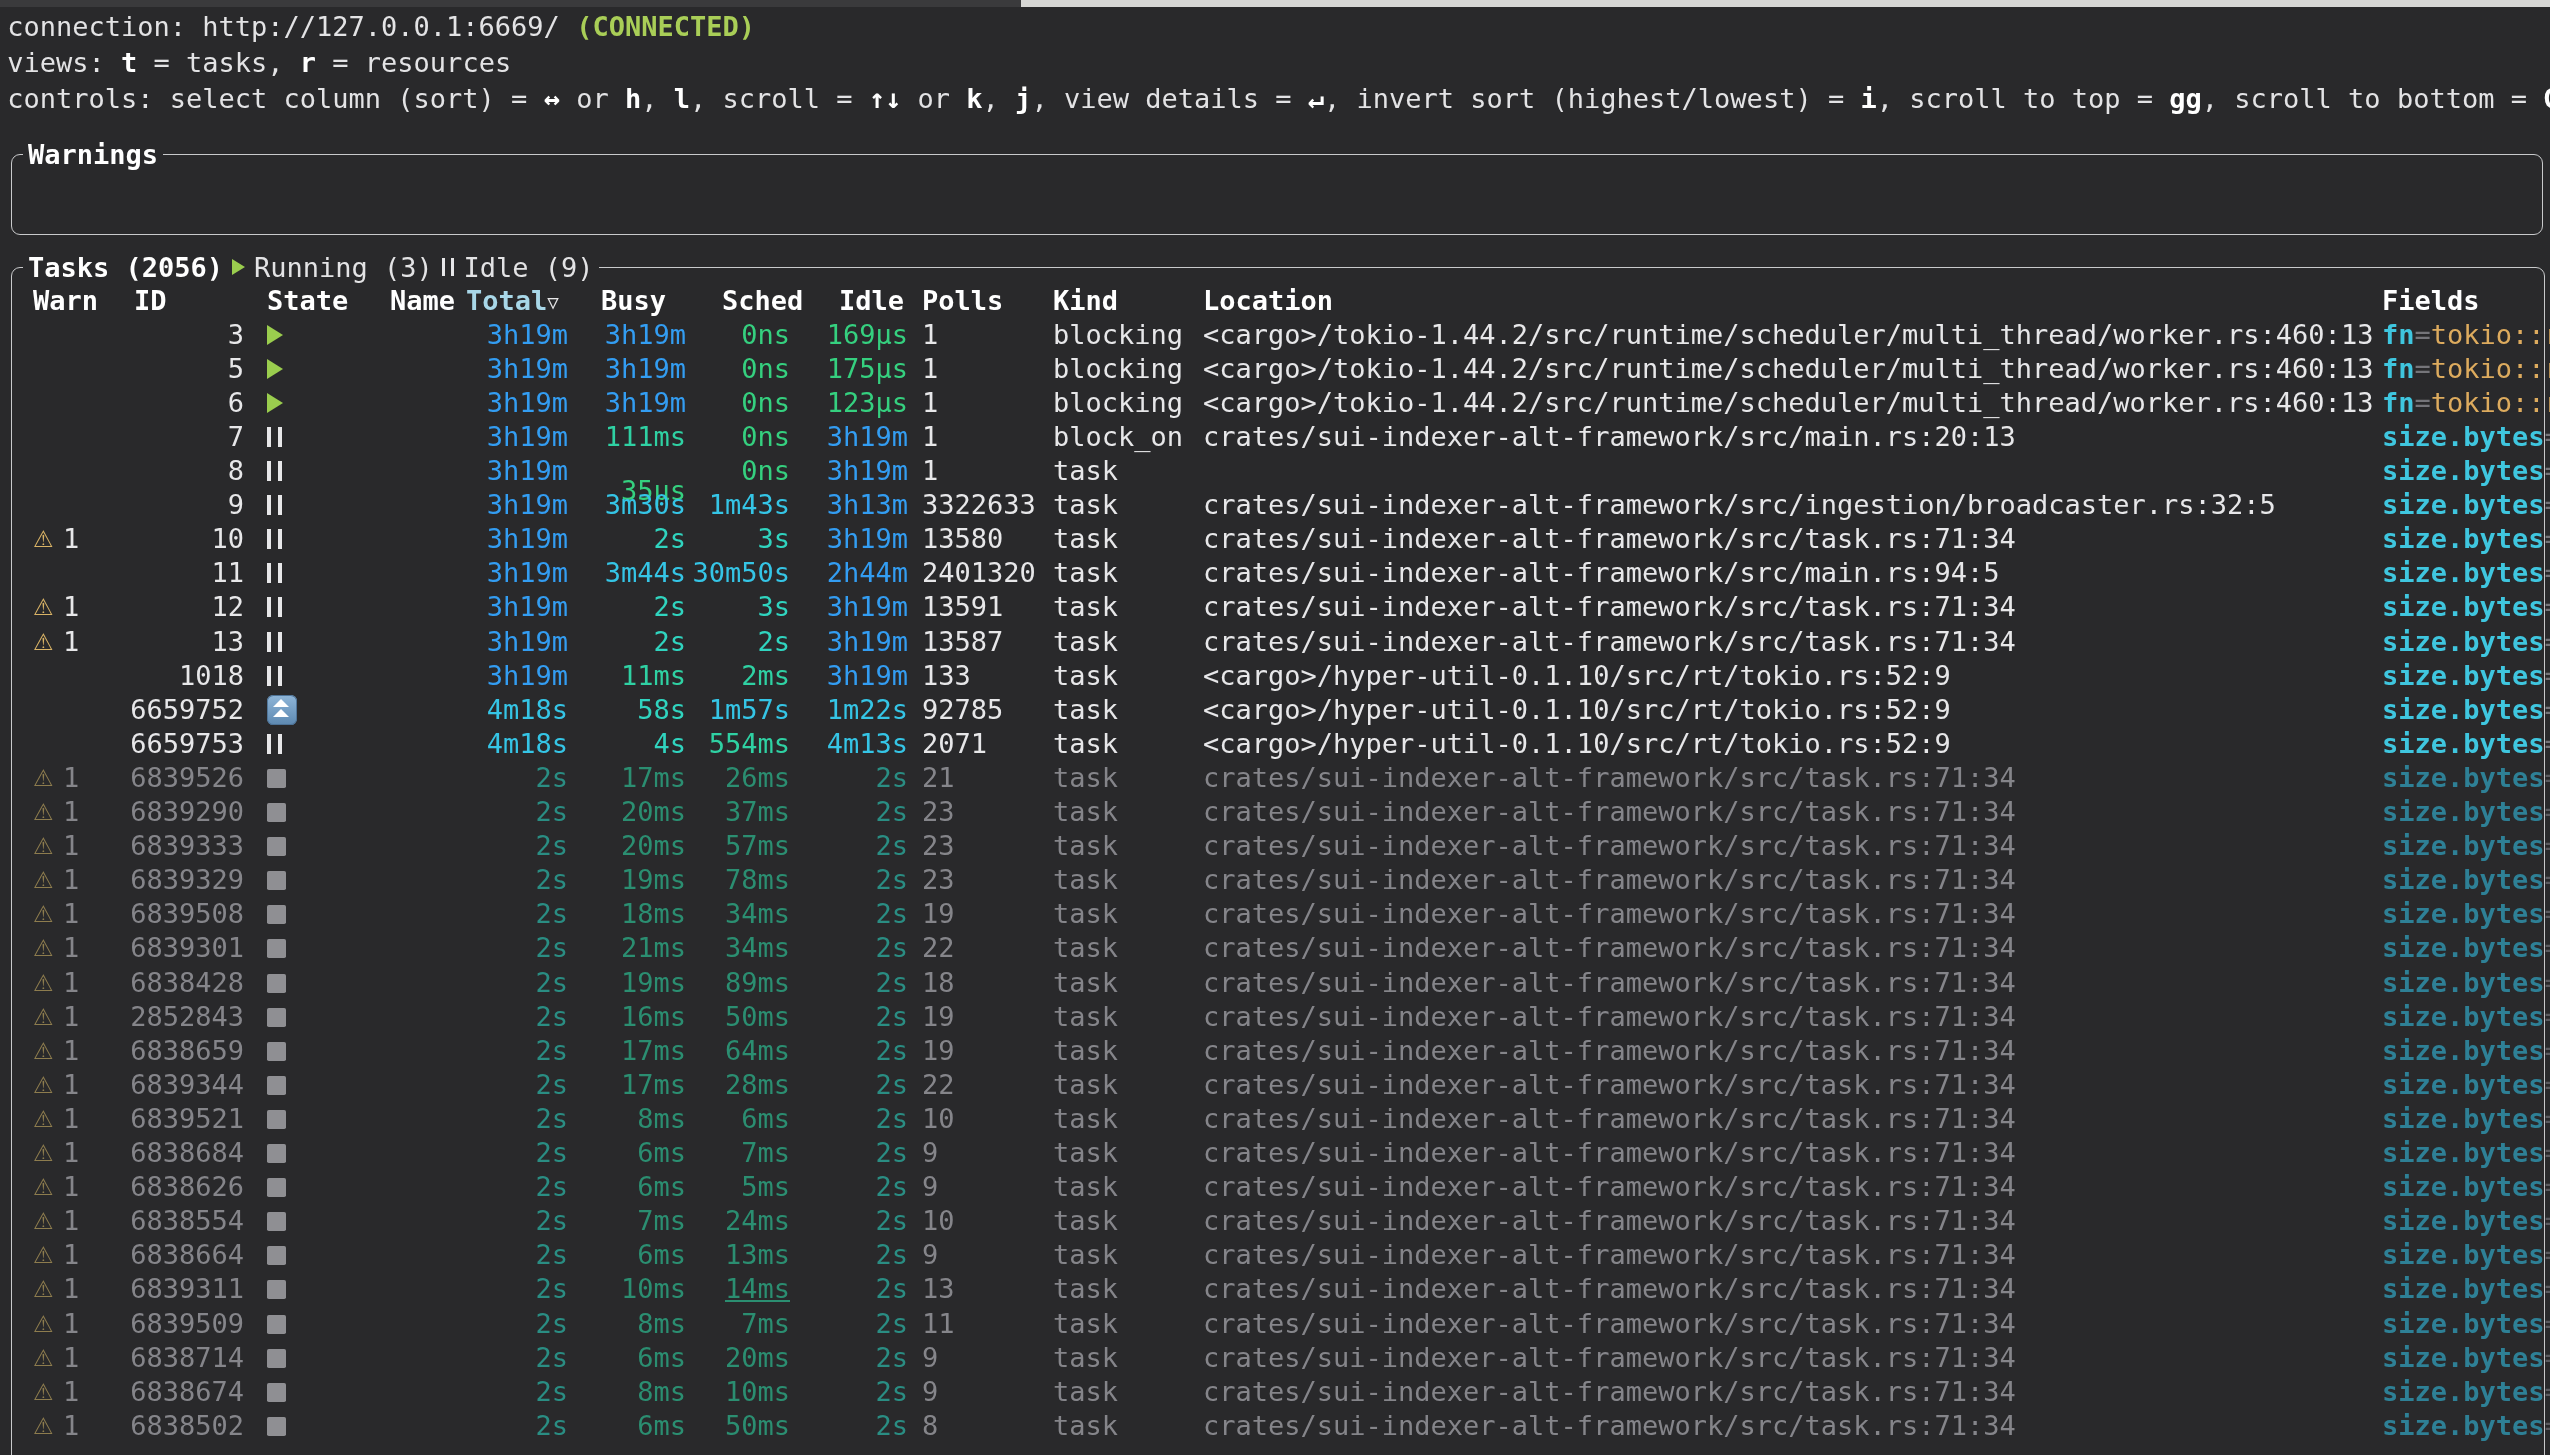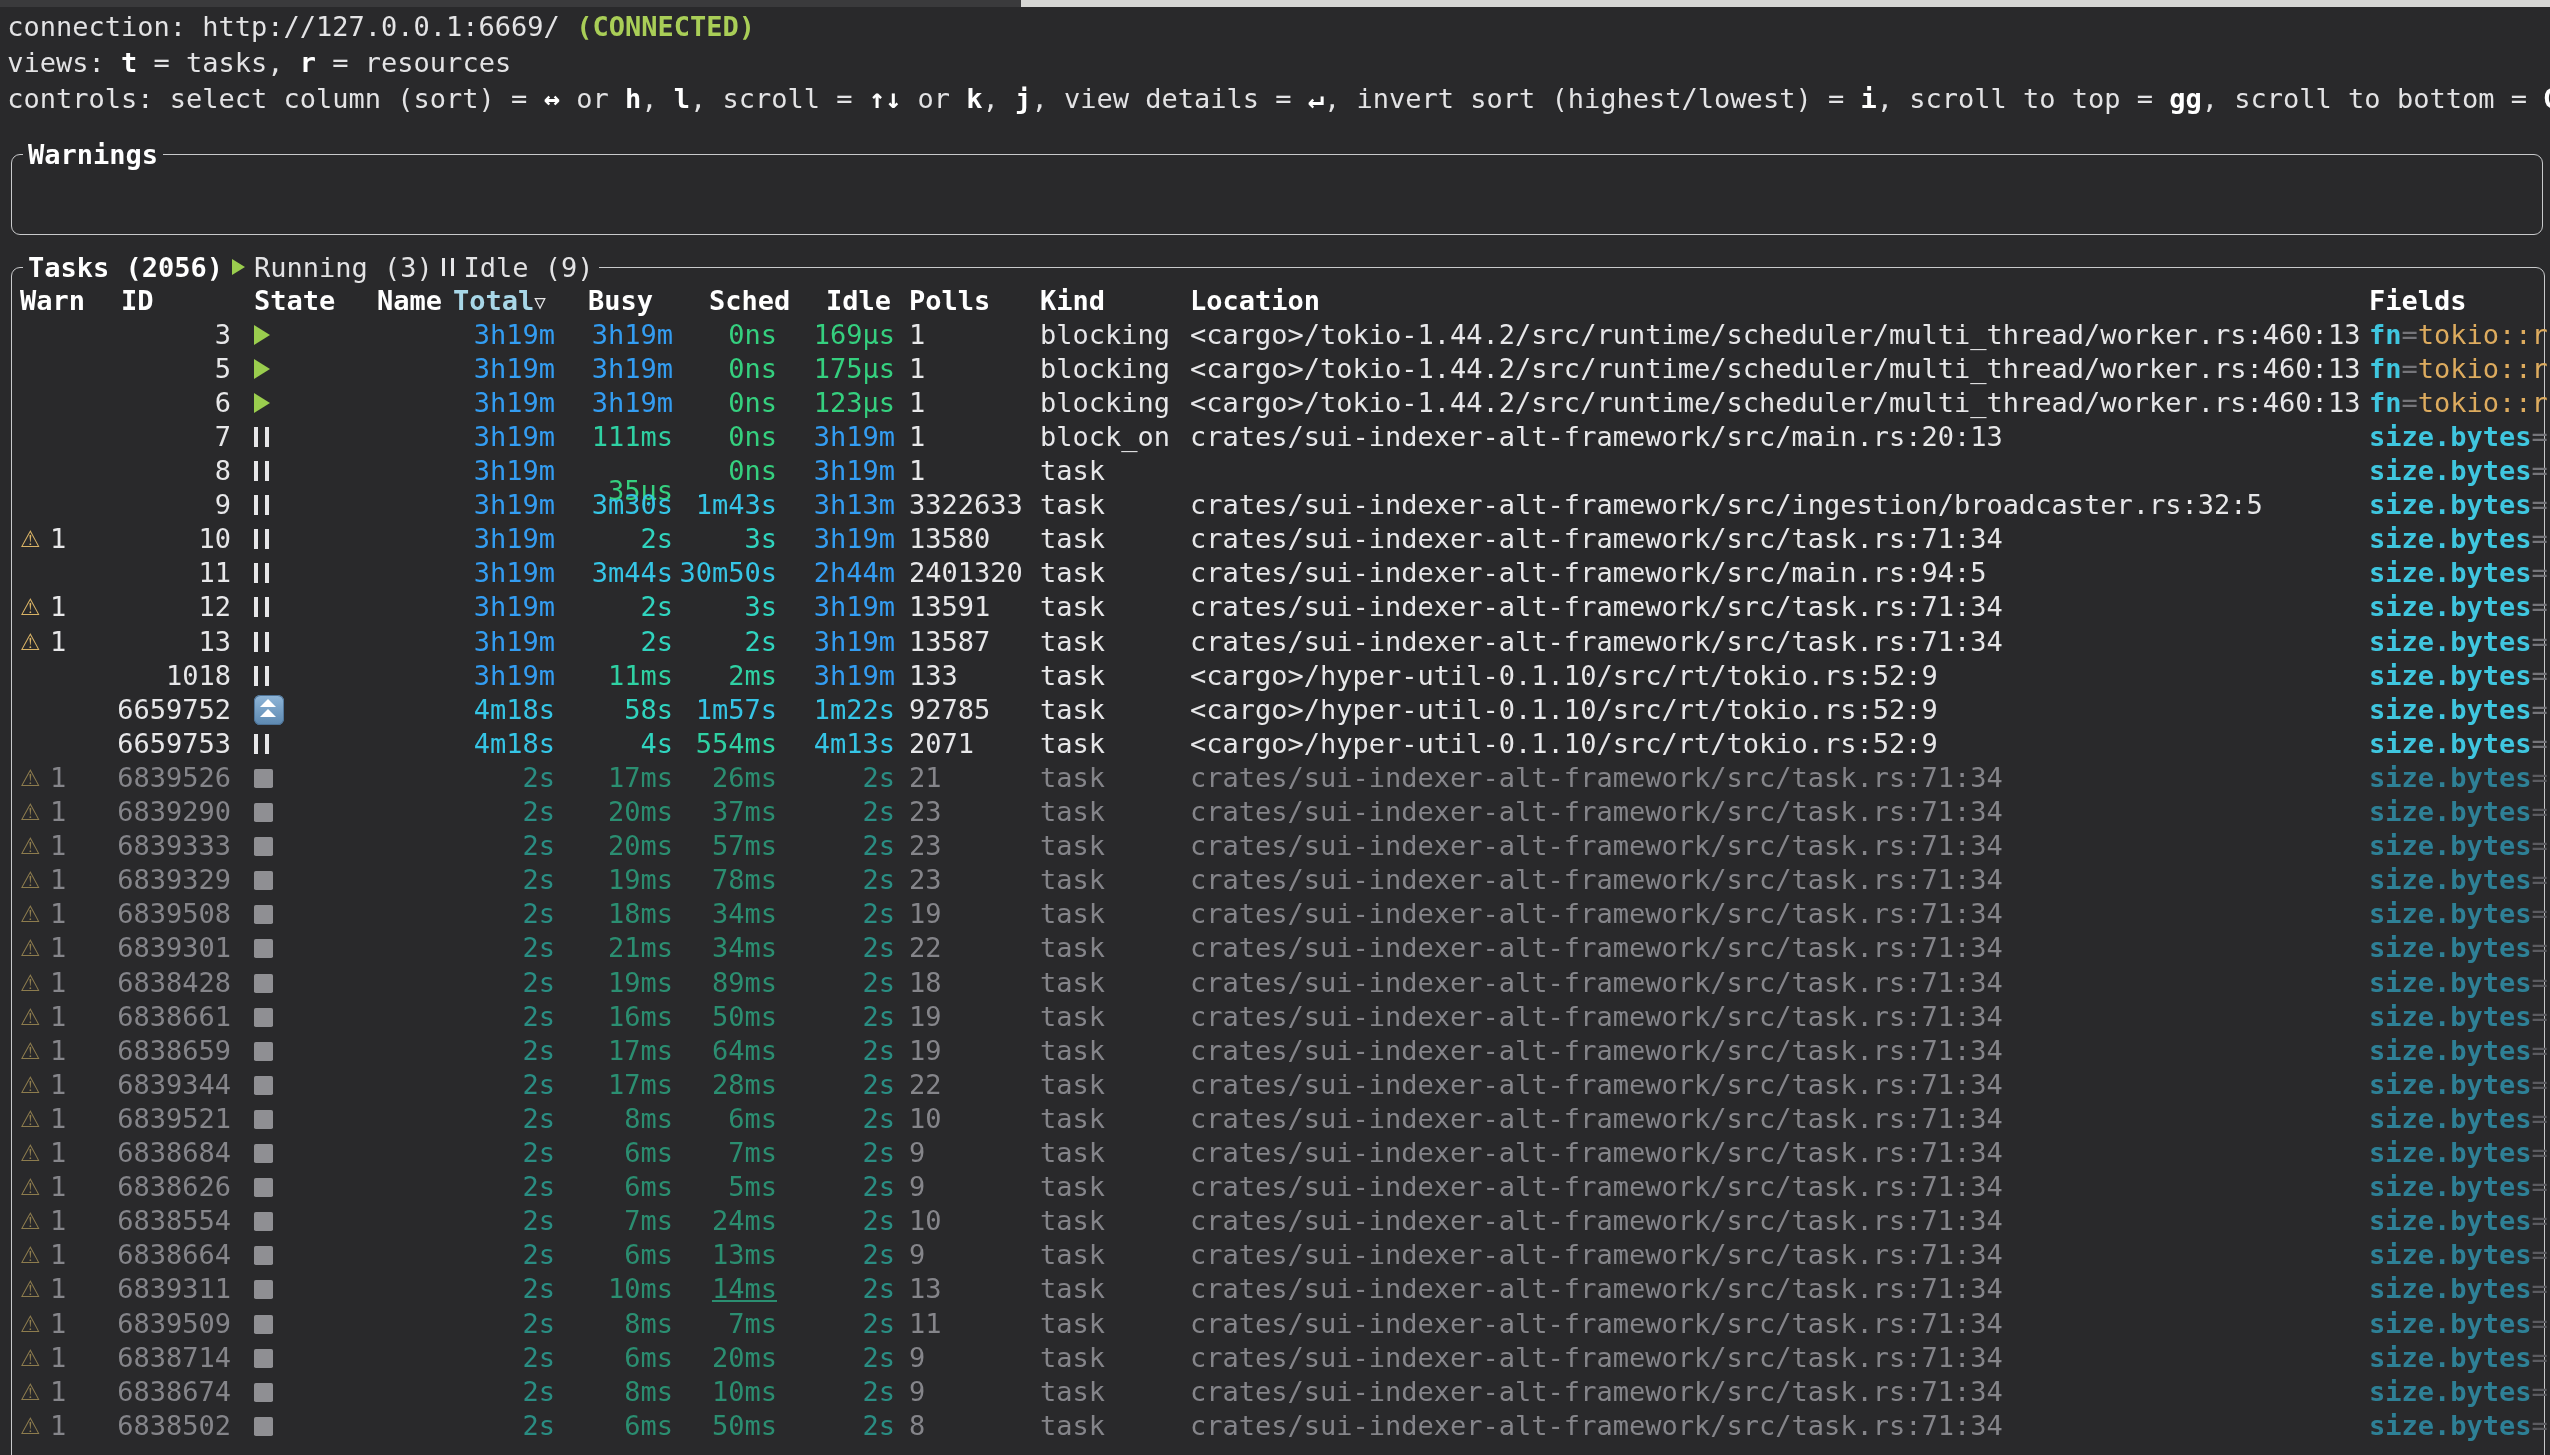--- a/index.html
+++ b/index.html
@@ -22,21 +22,21 @@
   .tbox { position:absolute; border:1.8px solid #c8c9cb; border-radius:9px; }
   .box-label { position:absolute; background:#29292b; padding:0 5.4px; height:29px; line-height:29px;
                font-weight:bold; color:#ffffff; white-space:nowrap; z-index:3; }
 
   #warn-box   { left:10.8px; top:154px; width:2532px; height:81px; }
   #tasks-box  { left:10.8px; top:267px; width:2534px; height:1256px; }
 
   .warn-tri { color:#d9b366; font-family:"DejaVu Sans",sans-serif; }
 
   
-  #layer { position:absolute; left:0; top:0; width:2153px; height:1456px; z-index:2; }
+  #layer { position:absolute; left:13px; top:0; width:2153px; height:1456px; z-index:2; }
   .hdr { position:absolute; height:34px; line-height:34px; font-weight:bold; color:#ffffff; white-space:nowrap; }
   .hdr.sorted { color:#a8d7e8; }
   .sort-glyph { font-family:"DejaVu Sans",sans-serif; color:#e7e7e9; font-weight:normal; font-size:23px; }
 
   .trow { position:absolute; left:0; width:2550px; height:34px; }
   .cell { position:absolute; height:34px; line-height:34px; white-space:nowrap; }
   .r { text-align:right; }
   .id-cell, .polls-cell, .kind-cell, .loc-cell, .wc { color:#e7e7e9; }
 
   .dur-h  { color:#339df2; }
@@ -412,21 +412,21 @@
       <div class="cell r dur-ms" style="left: 607px; width: 170px;">89ms</div>
       <div class="cell r dur-s" style="left: 725px; width: 170px;">2s</div>
       <div class="cell polls-cell" style="left: 909px;">18</div>
       <div class="cell kind-cell" style="left: 1040px;">task</div>
       <div class="cell loc-cell" style="left: 1190px;">crates/sui-indexer-alt-framework/src/task.rs:71:34</div>
       <div class="cell" style="left: 2369px; right: 0px; overflow: hidden;"><span class="fkey">size.bytes</span><span class="feq">=</span><span class="fval"></span></div>
     </div>
     <div class="trow dim" style="top: 1000px;">
       <div class="cell warn-tri" style="left: 20px; font-size: 23px;">⚠</div>
       <div class="cell wc" style="left: 50px;">1</div>
-      <div class="cell r id-cell" style="left: 61px; width: 170px;">6838661</div>
+      <div class="cell r id-cell" style="left: 61px; width: 170px;">2852843</div>
       <div class="st" style="left: 254px;">
         <div class="done-sq"></div>
       </div>
       <div class="cell r dur-s" style="left: 385px; width: 170px;">2s</div>
       <div class="cell r dur-ms" style="left: 503px; width: 170px;">16ms</div>
       <div class="cell r dur-ms" style="left: 607px; width: 170px;">50ms</div>
       <div class="cell r dur-s" style="left: 725px; width: 170px;">2s</div>
       <div class="cell polls-cell" style="left: 909px;">19</div>
       <div class="cell kind-cell" style="left: 1040px;">task</div>
       <div class="cell loc-cell" style="left: 1190px;">crates/sui-indexer-alt-framework/src/task.rs:71:34</div>

